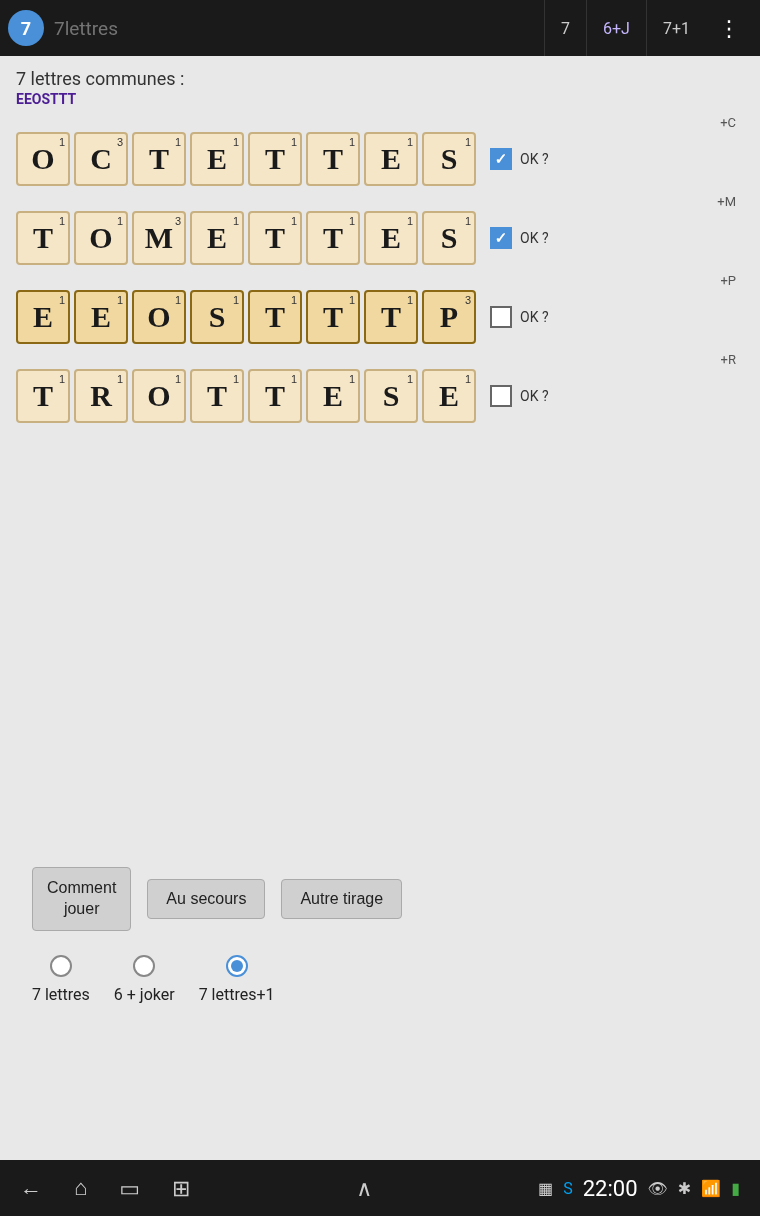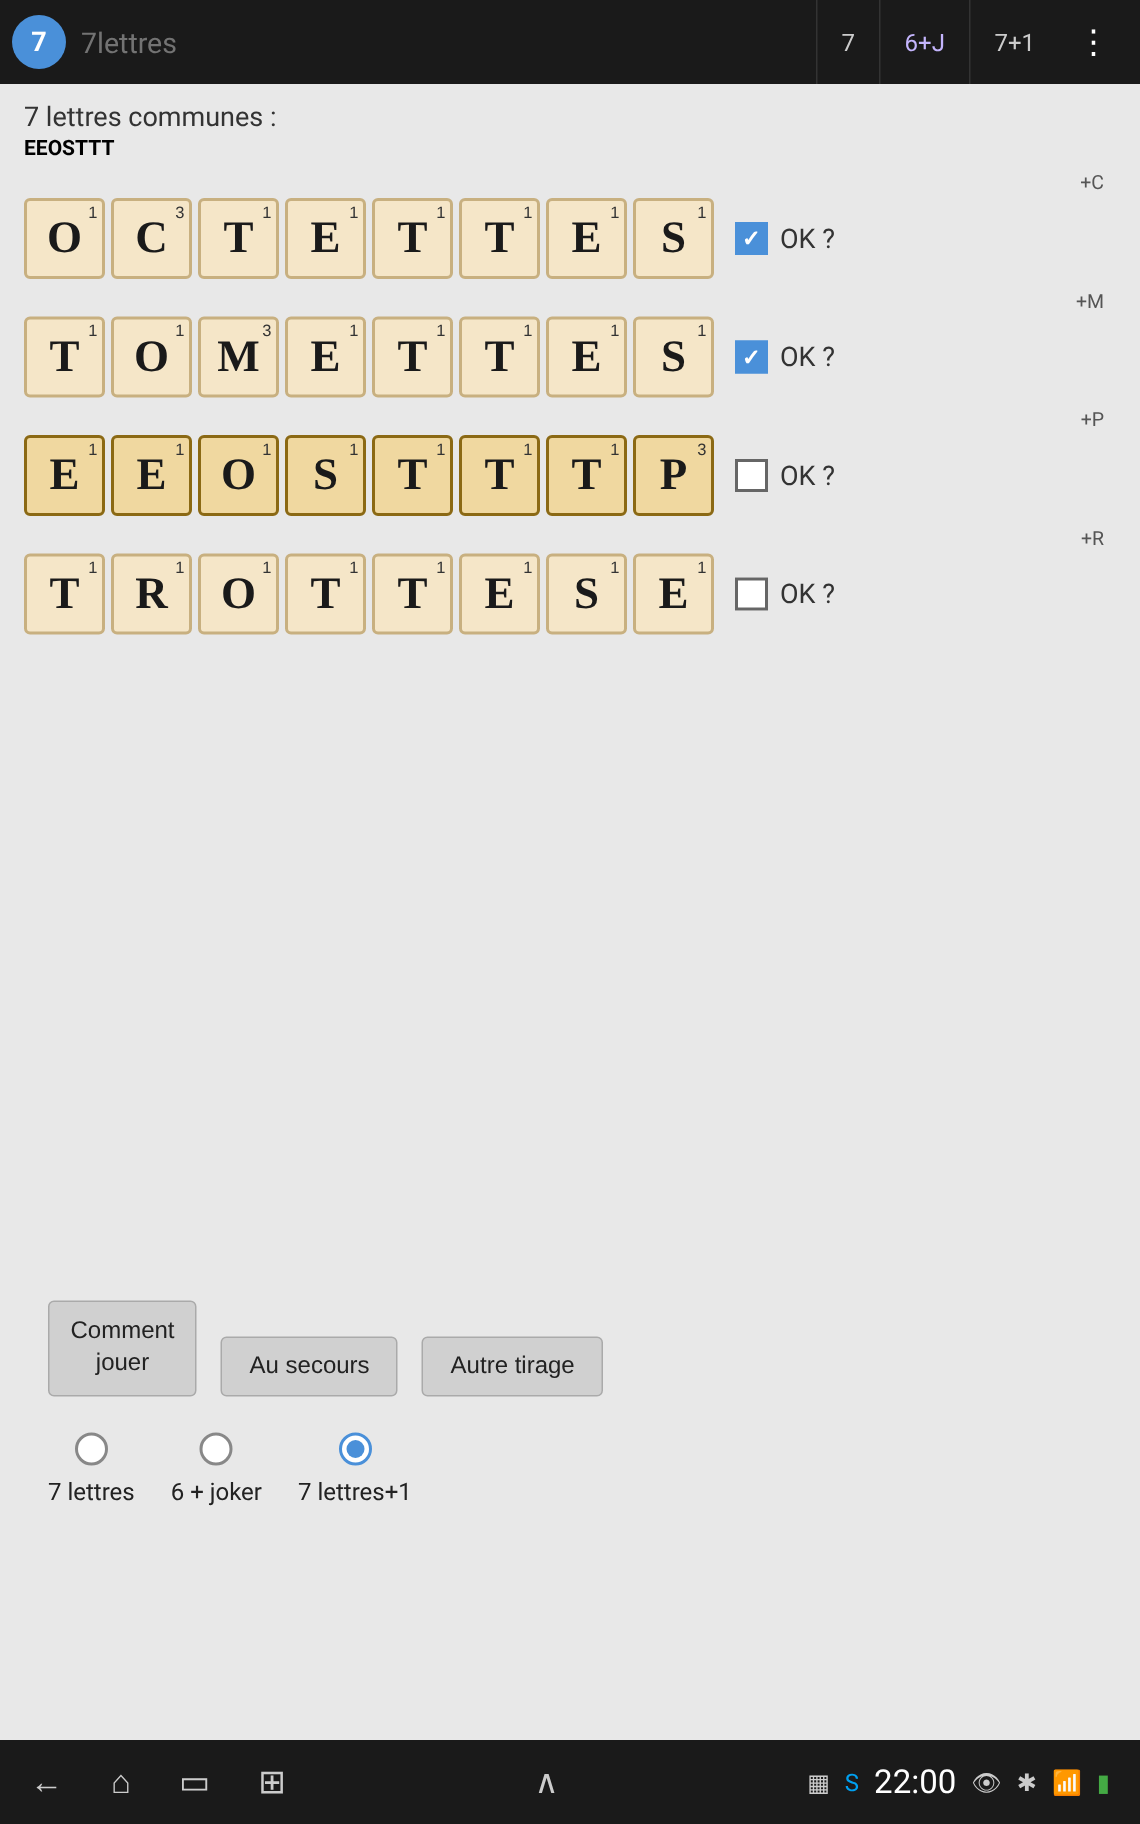--- a/index.html
+++ b/index.html
@@ -69,21 +69,21 @@
       background: #e8e8e8;
     }
 
     .subtitle {
       font-size: 18px;
       color: #333;
       margin-bottom: 2px;
     }
     .letters-row-label {
       font-size: 14px;
-      color: #000000;
+      color: #4c1d95;
       margin-bottom: 8px;
       font-weight: bold;
     }
 
     
     .word-section {
       margin-bottom: 8px;
     }
     .extra-label {
       font-size: 13px;
@@ -151,35 +151,35 @@
       background: #4a90d9;
       border-color: #4a90d9;
     }
     .ok-checkbox.checked::after {
       content: '✓';
       color: white;
       font-size: 15px;
       font-weight: bold;
     }
     .ok-label {
-      font-size: 18px;
+      font-size: 14px;
       color: #333;
     }
 
     
     .empty-area {
       height: 420px;
     }
 
     
     .bottom-buttons {
       display: flex;
       gap: 16px;
       padding: 16px;
-      align-items: flex-end;
+      align-items: center;
     }
     .btn {
       background: #d0d0d0;
       border: 1px solid #aaa;
       border-radius: 4px;
       padding: 10px 18px;
       font-size: 16px;
       color: #222;
       cursor: pointer;
       text-align: center;

